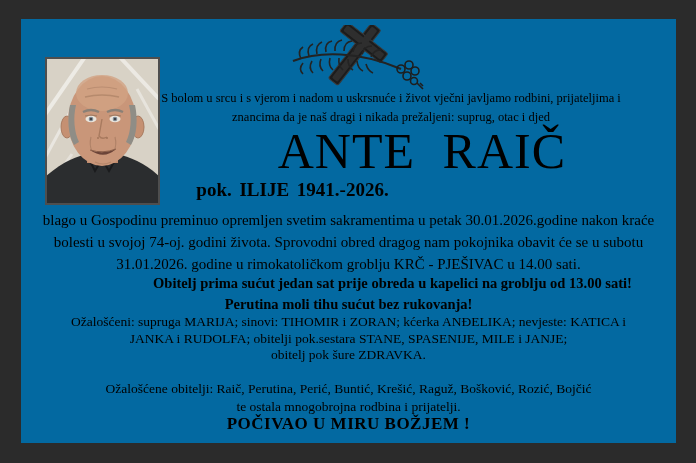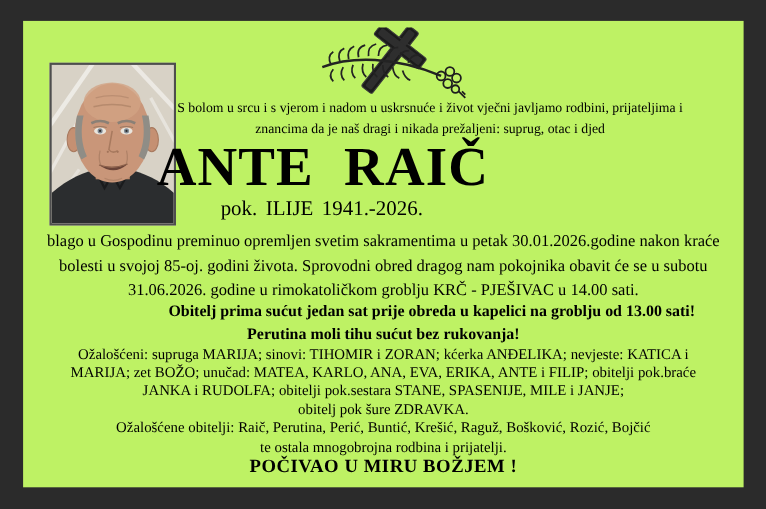--- a/index.html
+++ b/index.html
@@ -5,40 +5,40 @@
   html,body{margin:0;padding:0;}
   body{
     width:696px;height:463px;
     background:#2b2b2b;
     position:relative;
     font-family:"Liberation Serif","DejaVu Serif",serif;
     overflow:hidden;
   }
   .card{
     position:absolute;left:21px;top:19px;width:655px;height:424px;
-    background:#bef264;color:#000;
+    background:#0369a1;color:#000;
   }
   .abs{position:absolute;}
   .center{text-align:center;}
   .nowrap{white-space:nowrap;}
 
   .photo{
     left:24px;top:38px;width:115px;height:148px;
     border:2px solid #4e4e4e;box-sizing:border-box;
     background:#d8d2c6;overflow:hidden;
   }
   .emblem{left:258px;top:6px;width:150px;height:66px;}
 
   .intro{left:105px;top:70px;width:530px;font-size:12.5px;line-height:19px;}
   .deceased-name{
     left:0;top:104px;width:545px;
-    font-size:50px;font-weight:bold;line-height:56px;
-    word-spacing:14px;letter-spacing:1px;
+    font-size:50px;font-weight:normal;line-height:56px;
+    word-spacing:14px;letter-spacing:1px;text-align:right;
   }
-  .pok-line{left:0;top:160px;width:543px;font-size:19px;font-weight:normal;word-spacing:3px;}
+  .pok-line{left:0;top:160px;width:543px;font-size:19px;font-weight:bold;word-spacing:3px;}
   .announce{left:0;top:190px;width:655px;font-size:15px;line-height:22px;}
   .notice{left:0;width:655px;font-size:14.5px;font-weight:bold;}
   .notice1{top:256px;padding-left:44px;}
   .notice2{top:277px;}
   .mourners{left:10px;top:295px;width:635px;font-size:13.5px;line-height:16.5px;}
   .families{left:10px;top:361px;width:635px;font-size:13.5px;line-height:17.5px;}
   .closing{left:0;top:395px;width:655px;font-size:17px;font-weight:bold;letter-spacing:.5px;}
   .b{font-weight:normal;}
 </style>
 </head>
@@ -129,30 +129,29 @@
     <div class="nowrap">S bolom u srcu i s vjerom i nadom u uskrsnuće i život vječni javljamo rodbini, prijateljima i</div>
     <div class="nowrap">znancima da je naš dragi i nikada prežaljeni: suprug, otac i djed</div>
   </div>
 
   <div class="abs deceased-name center nowrap">ANTE RAIČ</div>
 
   <div class="abs pok-line center nowrap">pok. ILIJE 1941.-2026.</div>
 
   <div class="abs announce center">
     <div class="nowrap">blago u Gospodinu preminuo opremljen svetim sakramentima u petak 30.01.2026.godine nakon kraće</div>
-    <div class="nowrap">bolesti u svojoj 85-oj. godini života. Sprovodni obred dragog nam pokojnika obavit će se u subotu</div>
-    <div class="nowrap">31.06.2026. godine u rimokatoličkom groblju KRČ - PJEŠIVAC u 14.00 sati.</div>
+    <div class="nowrap">bolesti u svojoj 74-oj. godini života. Sprovodni obred dragog nam pokojnika obavit će se u subotu</div>
+    <div class="nowrap">31.01.2026. godine u rimokatoličkom groblju KRČ - PJEŠIVAC u 14.00 sati.</div>
   </div>
 
   <div class="abs notice notice1 center nowrap">Obitelj prima sućut jedan sat prije obreda u kapelici na groblju od 13.00 sati!</div>
   <div class="abs notice notice2 center nowrap">Perutina moli tihu sućut bez rukovanja!</div>
 
   <div class="abs mourners center">
     <div class="nowrap"><span class="b">Ožalošćeni</span><span>: supruga MARIJA; sinovi: TIHOMIR i ZORAN; kćerka ANĐELIKA; nevjeste: KATICA i</span></div>
-    <div class="nowrap">MARIJA; zet BOŽO; unučad: MATEA, KARLO, ANA, EVA, ERIKA, ANTE i FILIP; obitelji pok.braće</div>
     <div class="nowrap">JANKA i RUDOLFA; obitelji pok.sestara STANE, SPASENIJE, MILE i JANJE;</div>
     <div class="nowrap">obitelj pok šure ZDRAVKA.</div>
   </div>
 
   <div class="abs families center">
     <div class="nowrap"><span class="b">Ožalošćene obitelji</span><span>: Raič, Perutina, Perić, Buntić, Krešić, Raguž, Bošković, Rozić, Bojčić</span></div>
     <div class="nowrap">te ostala mnogobrojna rodbina i prijatelji.</div>
   </div>
 
   <div class="abs closing center nowrap">POČIVAO U MIRU BOŽJEM !</div>

